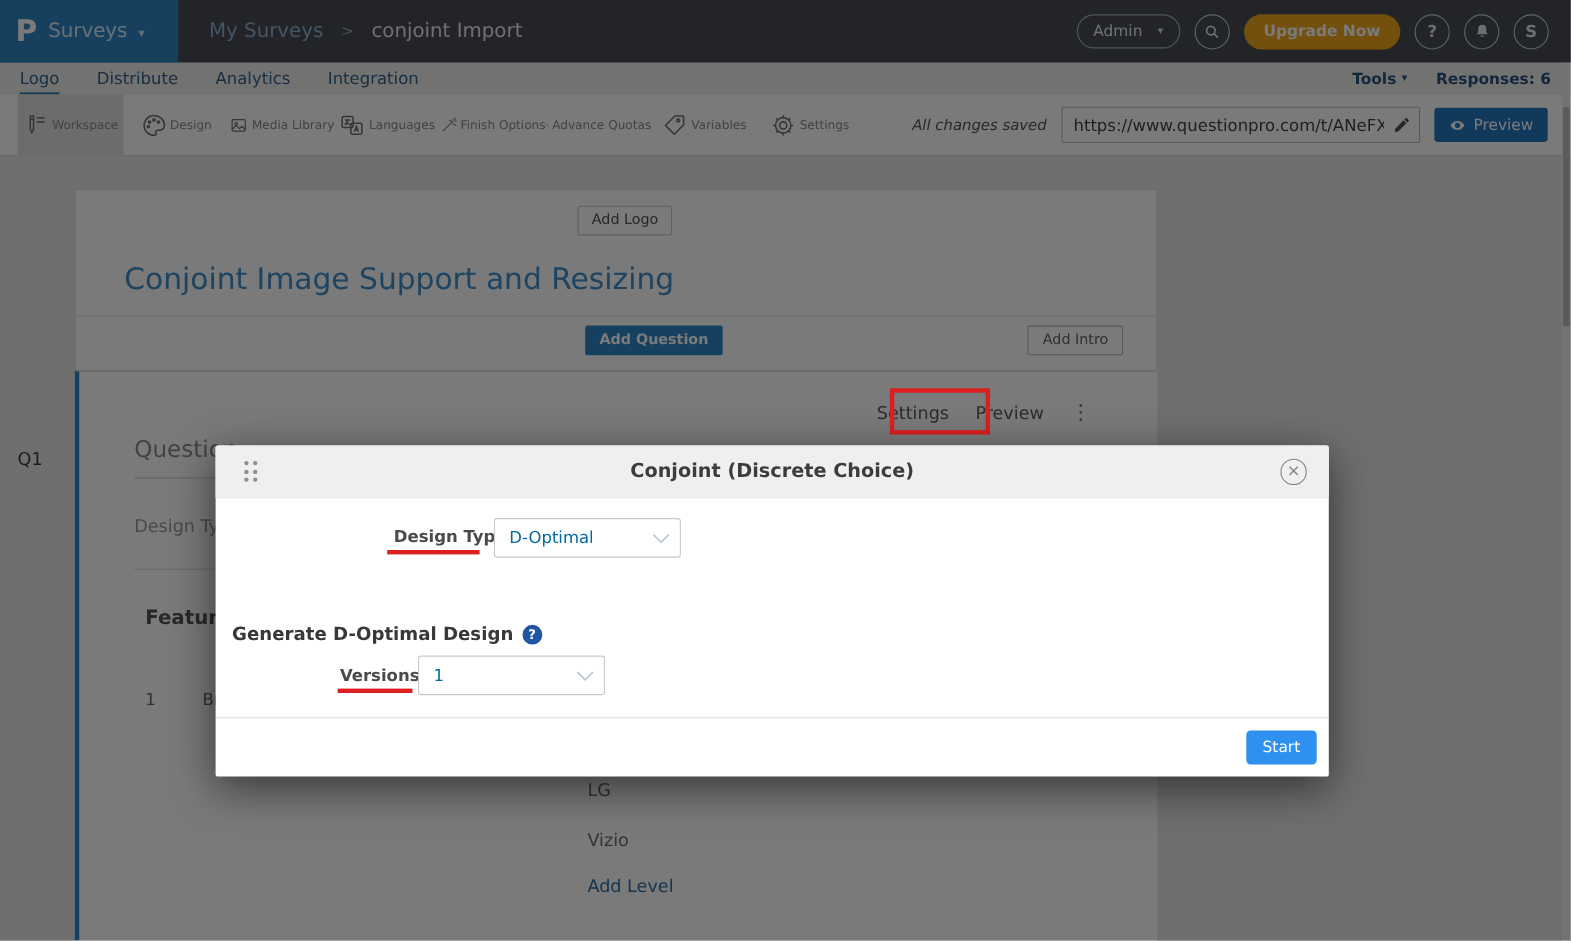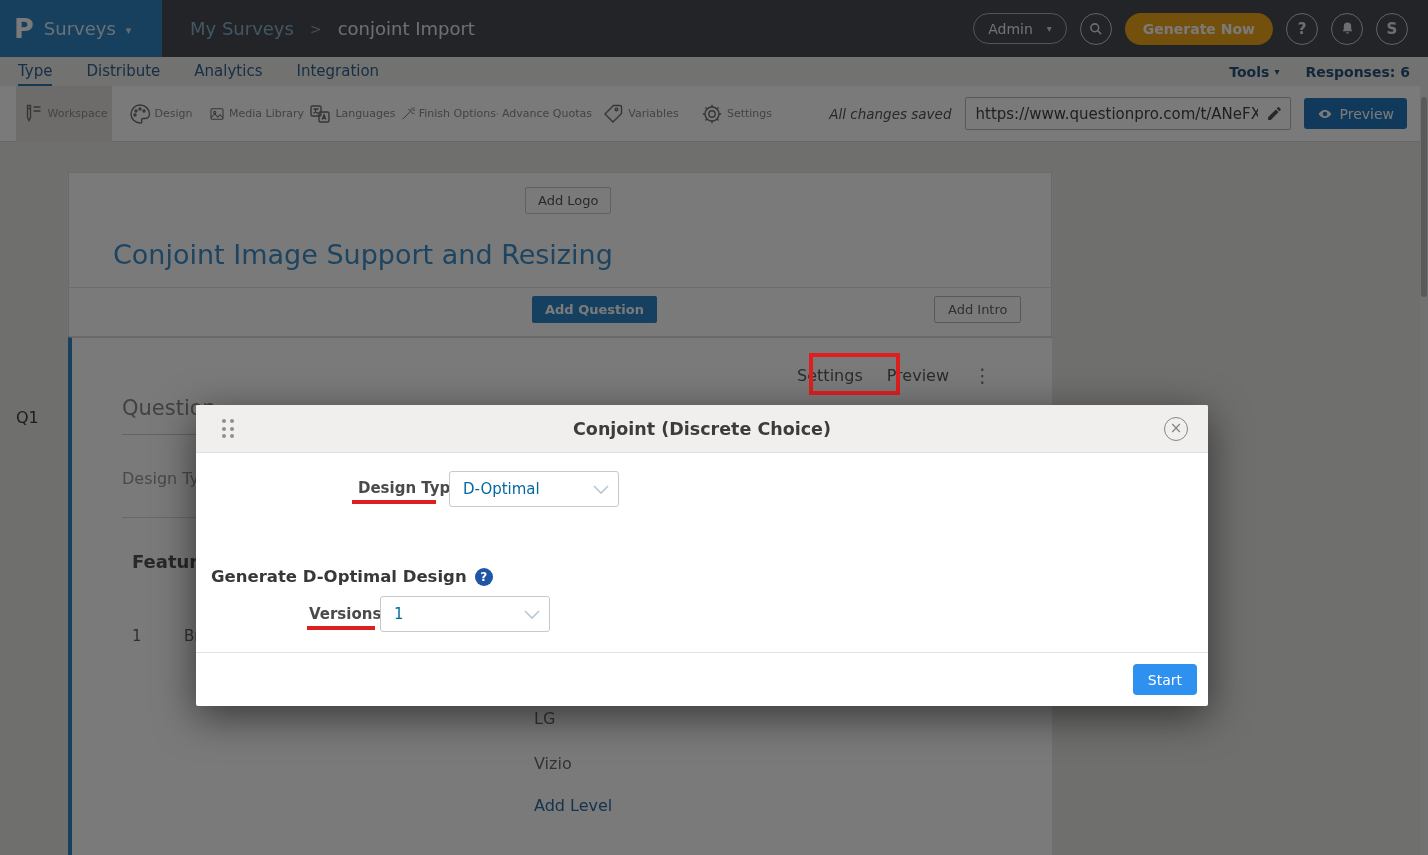--- a/index.html
+++ b/index.html
@@ -117,38 +117,38 @@
     <div class="admin-pill">
       <span>Admin</span>
       <span class="admin-caret">▾</span>
     </div>
     <div class="circle-btn">
       <svg viewBox="0 0 24 24" width="17" height="17" stroke="currentColor" stroke-width="2.2" fill="none">
           <circle cx="11" cy="11" r="5.5"></circle>
           <path d="M15.2 15.2L20 20"></path>
         </svg>
     </div>
-    <button class="upgrade-btn">Generate Now</button>
+    <button class="upgrade-btn">Upgrade Now</button>
     <div class="circle-btn">
       <span>?</span>
     </div>
     <div class="circle-btn">
       <svg viewBox="0 0 24 24" width="17" height="17" fill="currentColor">
           <path d="M12 3.5a5.2 5.2 0 0 0-5.2 5.2v4.2L5 15.8h14l-1.8-2.9V8.7A5.2 5.2 0 0 0 12 3.5z"></path>
           <path d="M10 17.3a2 2 0 0 0 4 0z"></path>
         </svg>
     </div>
     <div class="circle-btn">
       <span>S</span>
     </div>
   </div>
 </div>
 
 <div class="tabbar">
-  <div class="tab active">Type</div>
+  <div class="tab active">Logo</div>
   <div class="tab">Distribute</div>
   <div class="tab">Analytics</div>
   <div class="tab">Integration</div>
   <div class="tab-right">
     <span class="tools-menu">
       <span>Tools</span>
       <span class="tools-caret">▾</span>
     </span>
     <span class="responses">Responses: 6</span>
   </div>

